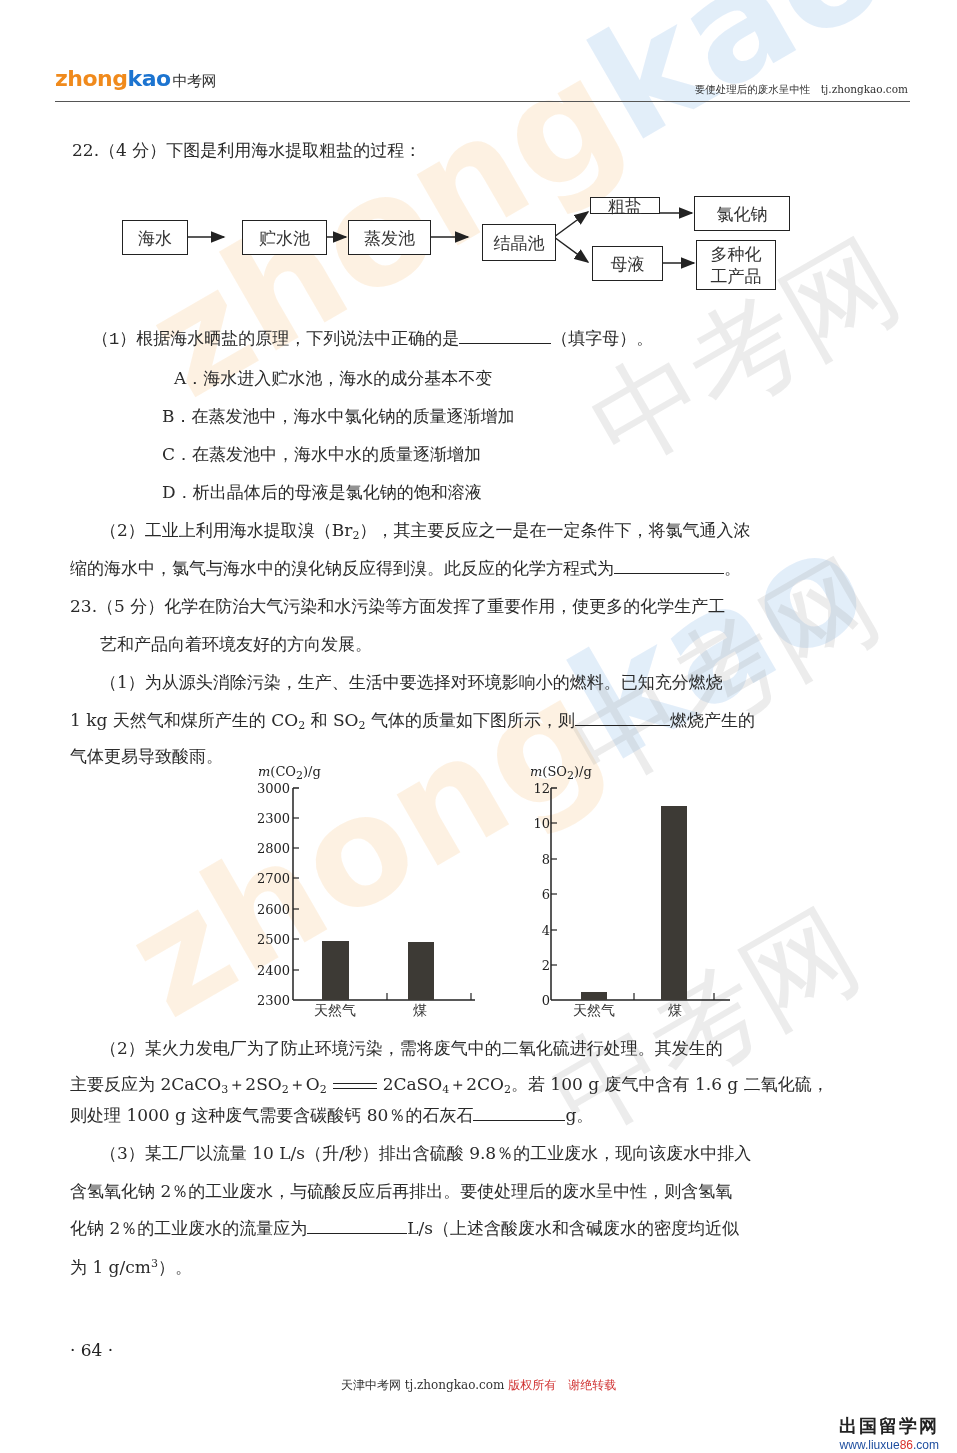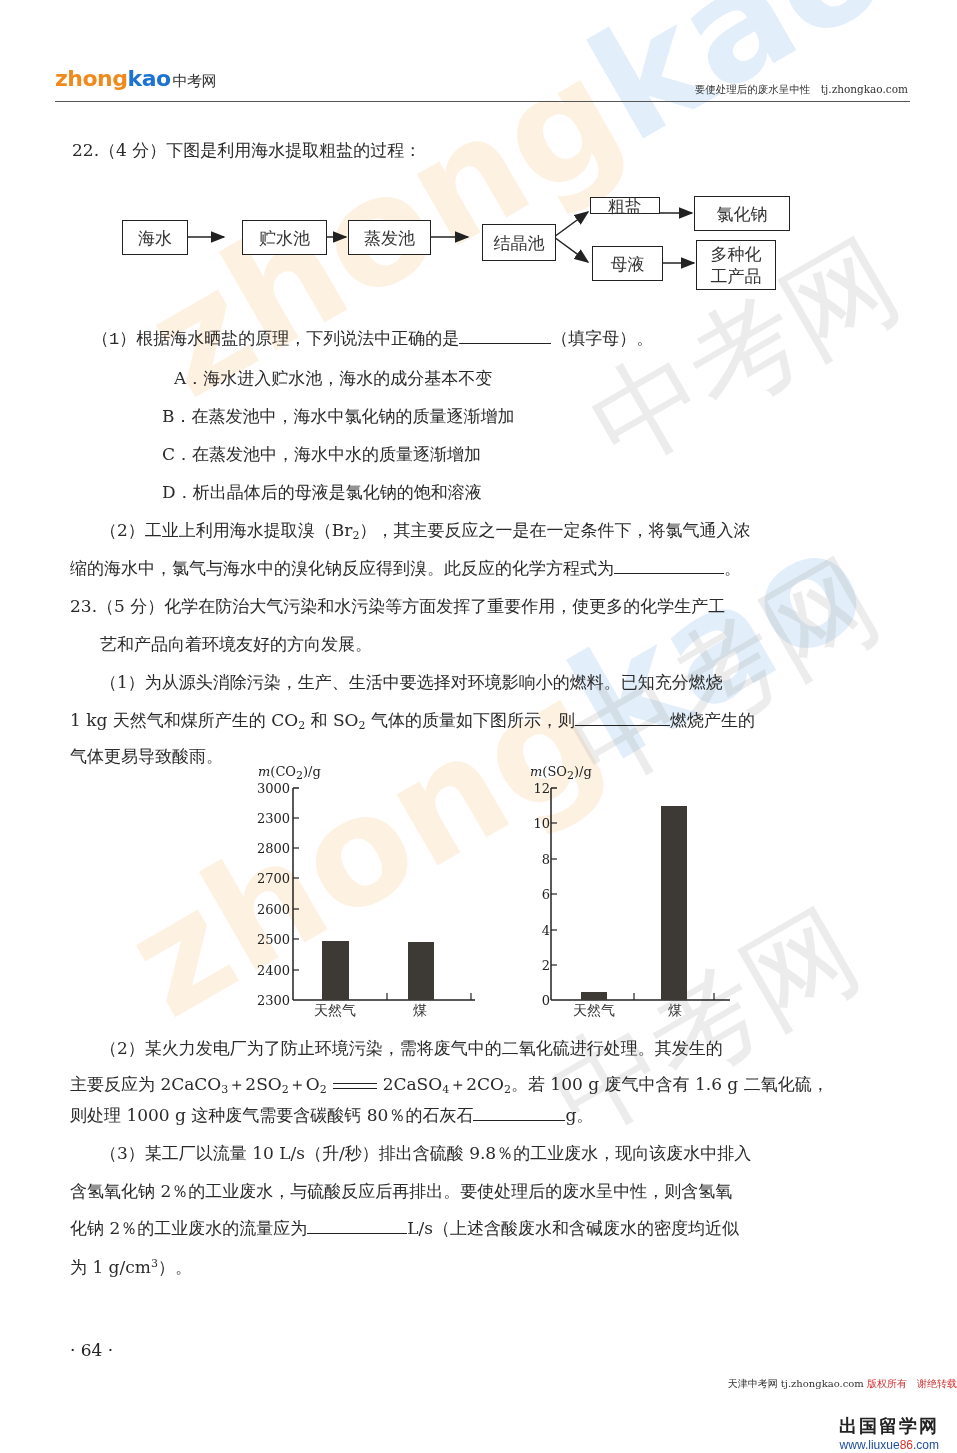--- a/index.html
+++ b/index.html
@@ -34,21 +34,21 @@
 
   
   .chart-title { position: absolute; font-size: 13px; font-style: normal; color: #222; }
   .chart-title i { font-style: italic; }
   .tick-label { position: absolute; font-size: 13px; color: #222; text-align: right; width: 40px; }
   .cat-label { position: absolute; font-size: 14px; color: #333; text-align: center; }
   .bar { position: absolute; background: #3d3a35; }
 
   
   .page-num { position: absolute; left: 70px; top: 1340px; font-size: 17px; color: #222; }
-  .footer { position: absolute; left: 0; width: 957px; top: 1377px; text-align: right; font-size: 10px; color: #333; }
+  .footer { position: absolute; left: 0; width: 957px; top: 1377px; text-align: center; font-size: 12px; color: #333; }
   .footer .red { color: #d03030; }
   .corner { position: absolute; right: 18px; top: 1414px; text-align: right; }
   .corner .t1 { font-family: "DejaVu Sans", sans-serif; font-size: 18px; font-weight: bold; color: #222; letter-spacing: 2px; }
   .corner .t2 { font-family: Liberation Sans, sans-serif; font-size: 12px; color: #1f4fa0; }
   .corner .t2 .hl { color: #d8302a; }
 </style>
 </head>
 <body>
 
 <div class="wm wm-1"><span class="wm-o">zhong</span><span class="wm-b">kao</span></div>

